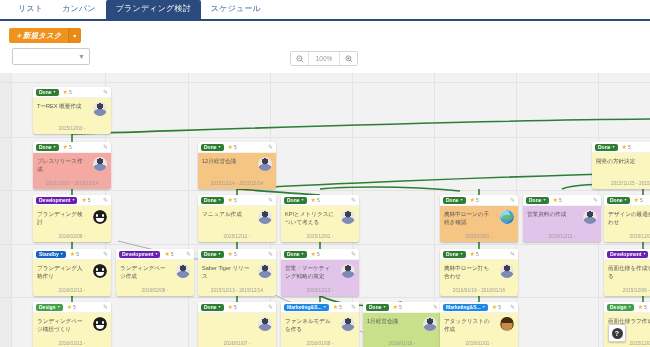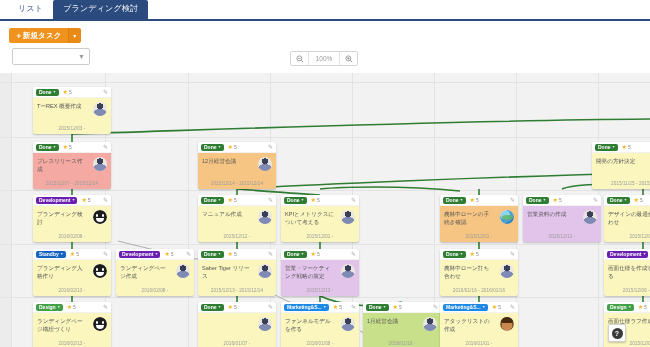--- a/index.html
+++ b/index.html
@@ -32,21 +32,21 @@
   .toolbar{
     position:absolute;top:21px;left:0;width:650px;height:52px;
     background:#ffffff;box-sizing:border-box;
   }
   .newtask{
     position:absolute;left:9px;top:7px;height:15px;display:flex;align-items:stretch;
     border-radius:2px;overflow:hidden;cursor:pointer;
   }
   .newtask-main{
     background:#f0921e;color:#fff;font-size:7.5px;font-weight:bold;
-    display:flex;align-items:center;padding:0 6px;letter-spacing:.2px;
+    display:flex;align-items:center;padding:0 6px;letter-spacing:.2px;font-style:italic;
   }
   .newtask-caret{
     background:#e98a16;color:#fff;font-size:6px;width:12px;
     display:flex;align-items:center;justify-content:center;
     border-left:1px solid #d97f11;
   }
   .filterbox{
     position:absolute;left:12px;top:27px;width:78px;height:17px;
     background:#fff;border:1px solid #ccc;border-radius:2px;box-sizing:border-box;
     display:flex;align-items:center;justify-content:flex-end;padding-right:4px;
@@ -178,21 +178,23 @@
     font-size:7px;display:flex;align-items:center;justify-content:center;font-weight:bold;
   }
 </style>
 </head>
 <body>
 
 <div class="app">
 
   <div class="tabbar">
     <div class="tab first">リスト</div>
+    <div class="tab">カンバン</div>
     <div class="tab active">ブランディング検討</div>
+    <div class="tab">スケジュール</div>
   </div>
 
   <div class="toolbar">
     <div class="newtask">
       <div class="newtask-main">＋新規タスク</div>
       <div class="newtask-caret">▾</div>
     </div>
     <div class="filterbox">
       <span class="caret">▼</span>
     </div>

